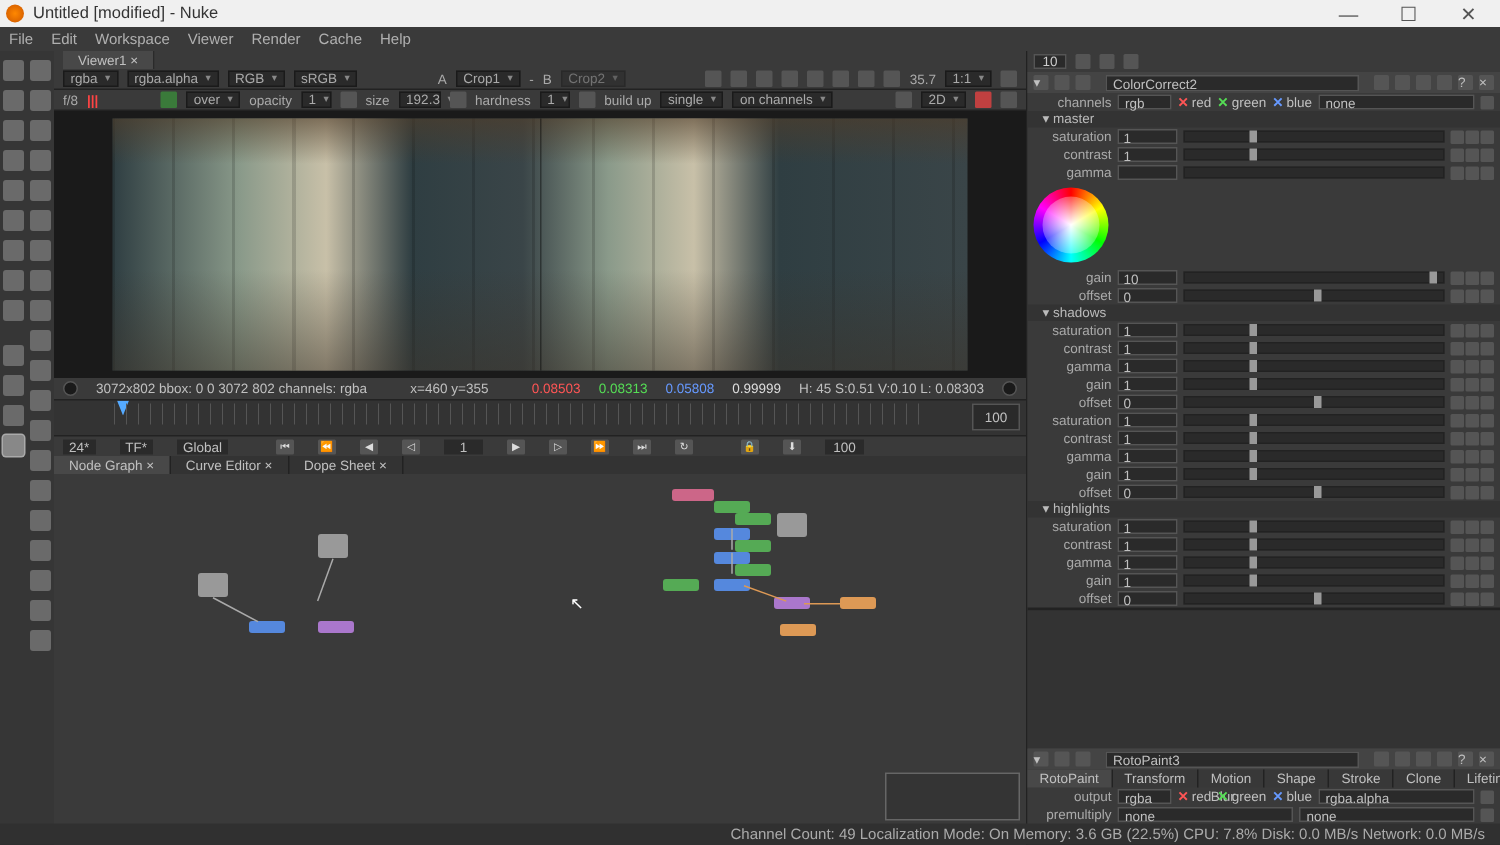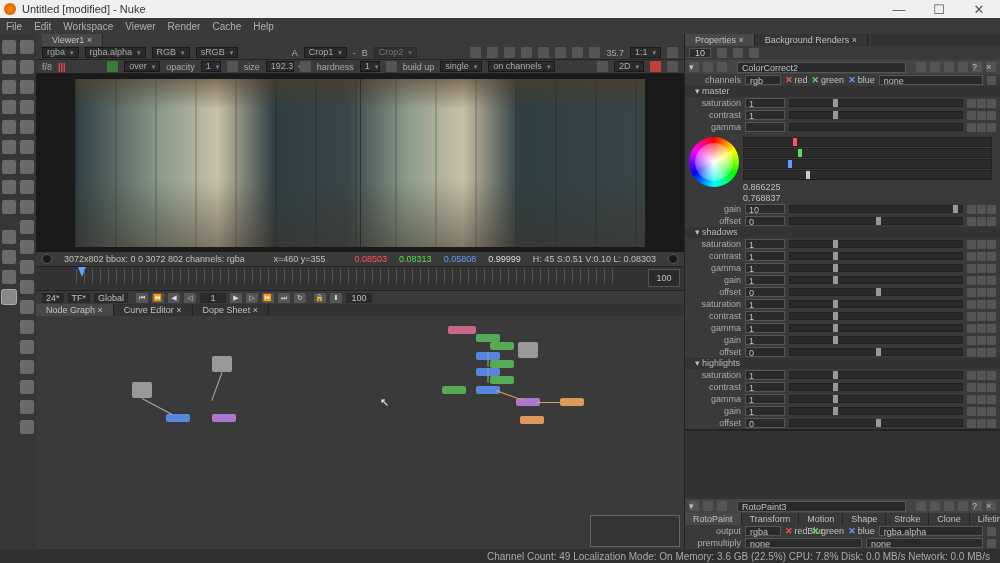--- a/index.html
+++ b/index.html
@@ -56,21 +56,21 @@
 .infobar .a { color:#ddd; }
 .infobar .dot { width:10px; height:10px; border-radius:50%; background:#1a1a1a; border:1px solid #555; }
 
 
 .timeline { height:24px; background:#333; border-top:1px solid #222; position:relative; }
 .timeline .ruler { height:14px; background:repeating-linear-gradient(90deg,#555 0 1px,transparent 1px 8px); margin:2px 70px 0 40px; position:relative; }
 .timeline .playhead { position:absolute; left:42px; top:0; width:8px; height:10px; background:#55aaff; clip-path:polygon(0 0,100% 0,50% 100%); }
 .timeline .endbox { position:absolute; right:4px; top:2px; width:32px; height:18px; background:#2a2a2a; border:1px solid #555; font-size:9px; text-align:center; line-height:16px; }
 
 
-.playbar { height:14px; background:#3a3a3a; border-top:1px solid #222; display:flex; align-items:center; padding:0 6px; gap:4px; font-size:9px; }
+.playbar { height:14px; background:#3a3a3a; border-top:1px solid #222; display:flex; align-items:center; padding:0 6px; gap:16px; font-size:9px; }
 .playbar .pbtn { width:12px; height:10px; background:#555; border-radius:1px; cursor:pointer; display:flex; align-items:center; justify-content:center; font-size:7px; color:#ddd; }
 .playbar .dd { background:#2a2a2a; padding:0 4px; height:10px; line-height:10px; }
 
 
 .nodegraph { flex:1; background:#3a3a3a; position:relative; }
 .nodegraph .tabs { height:12px; background:#333; display:flex; font-size:9px; }
 .nodegraph .tabs .tab { padding:0 10px; line-height:12px; border-right:1px solid #222; cursor:pointer; }
 .nodegraph .tabs .tab.active { background:#484848; }
 .nodegraph .canvas { position:absolute; top:12px; bottom:0; left:0; right:0; background:#3a3a3a; }
 .node { position:absolute; height:8px; border-radius:2px; }
@@ -330,24 +330,20 @@
         <div class="wire" style="left:500px;top:86px;width:26px;background:#dd9955;"></div>
 
         <div style="position:absolute;left:344px;top:80px;font-size:11px;color:#fff;">↖</div>
         <div class="minimap"></div>
       </div>
     </div>
 
   </div>
 
   <div class="props">
-    <div class="ptabs">
-      <div class="tab active"><span>Properties</span> ×</div>
-      <div class="tab"><span>Background Renders</span> ×</div>
-    </div>
     <div class="count-row">
       <input value="10" style="">
       <div class="micon"></div>
       <div class="micon"></div>
       <div class="micon"></div>
     </div>
 
     <div class="node-panel">
       <div class="hdr">
         <div class="hicon">▾</div>
@@ -416,40 +412,20 @@
             <div class="ei"></div>
             <div class="ei"></div>
             <div class="ei"></div>
           </div>
         </div>
 
       <div class="gain-row-group">
         <div style="display:flex;flex-direction:column;align-items:center;">
           <div class="colorwheel"></div>
         </div>
-        <div class="multi-slider" style="margin:4px 4px 0 0;">
-          <div class="mrow">
-              <div class="knob" style="left:20%;background:#f55"></div>
-            </div>
-          <div class="mrow">
-              <div class="knob" style="left:22%;background:#5d5"></div>
-            </div>
-          <div class="mrow">
-              <div class="knob" style="left:18%;background:#69f"></div>
-            </div>
-          <div class="mrow">
-              <div class="knob" style="left:25%;background:#ccc"></div>
-            </div>
-          <div style="display:flex;gap:2px;margin-top:2px;">
-            <span class="val" style="width:48px">0.866225</span>
-          </div>
-          <div style="display:flex;gap:2px;margin-top:1px;">
-            <span class="val" style="width:48px">0.768837</span>
-          </div>
-        </div>
         <div class="endicons" style="flex-direction:column;gap:1px;margin:4px 4px 0 0;">
             <div class="ei"></div>
             <div class="ei"></div>
             <div class="ei"></div>
             <div class="ei"></div>
           </div>
       </div>
 
       <div class="prop-row">
           <span class="lbl">gain</span>

